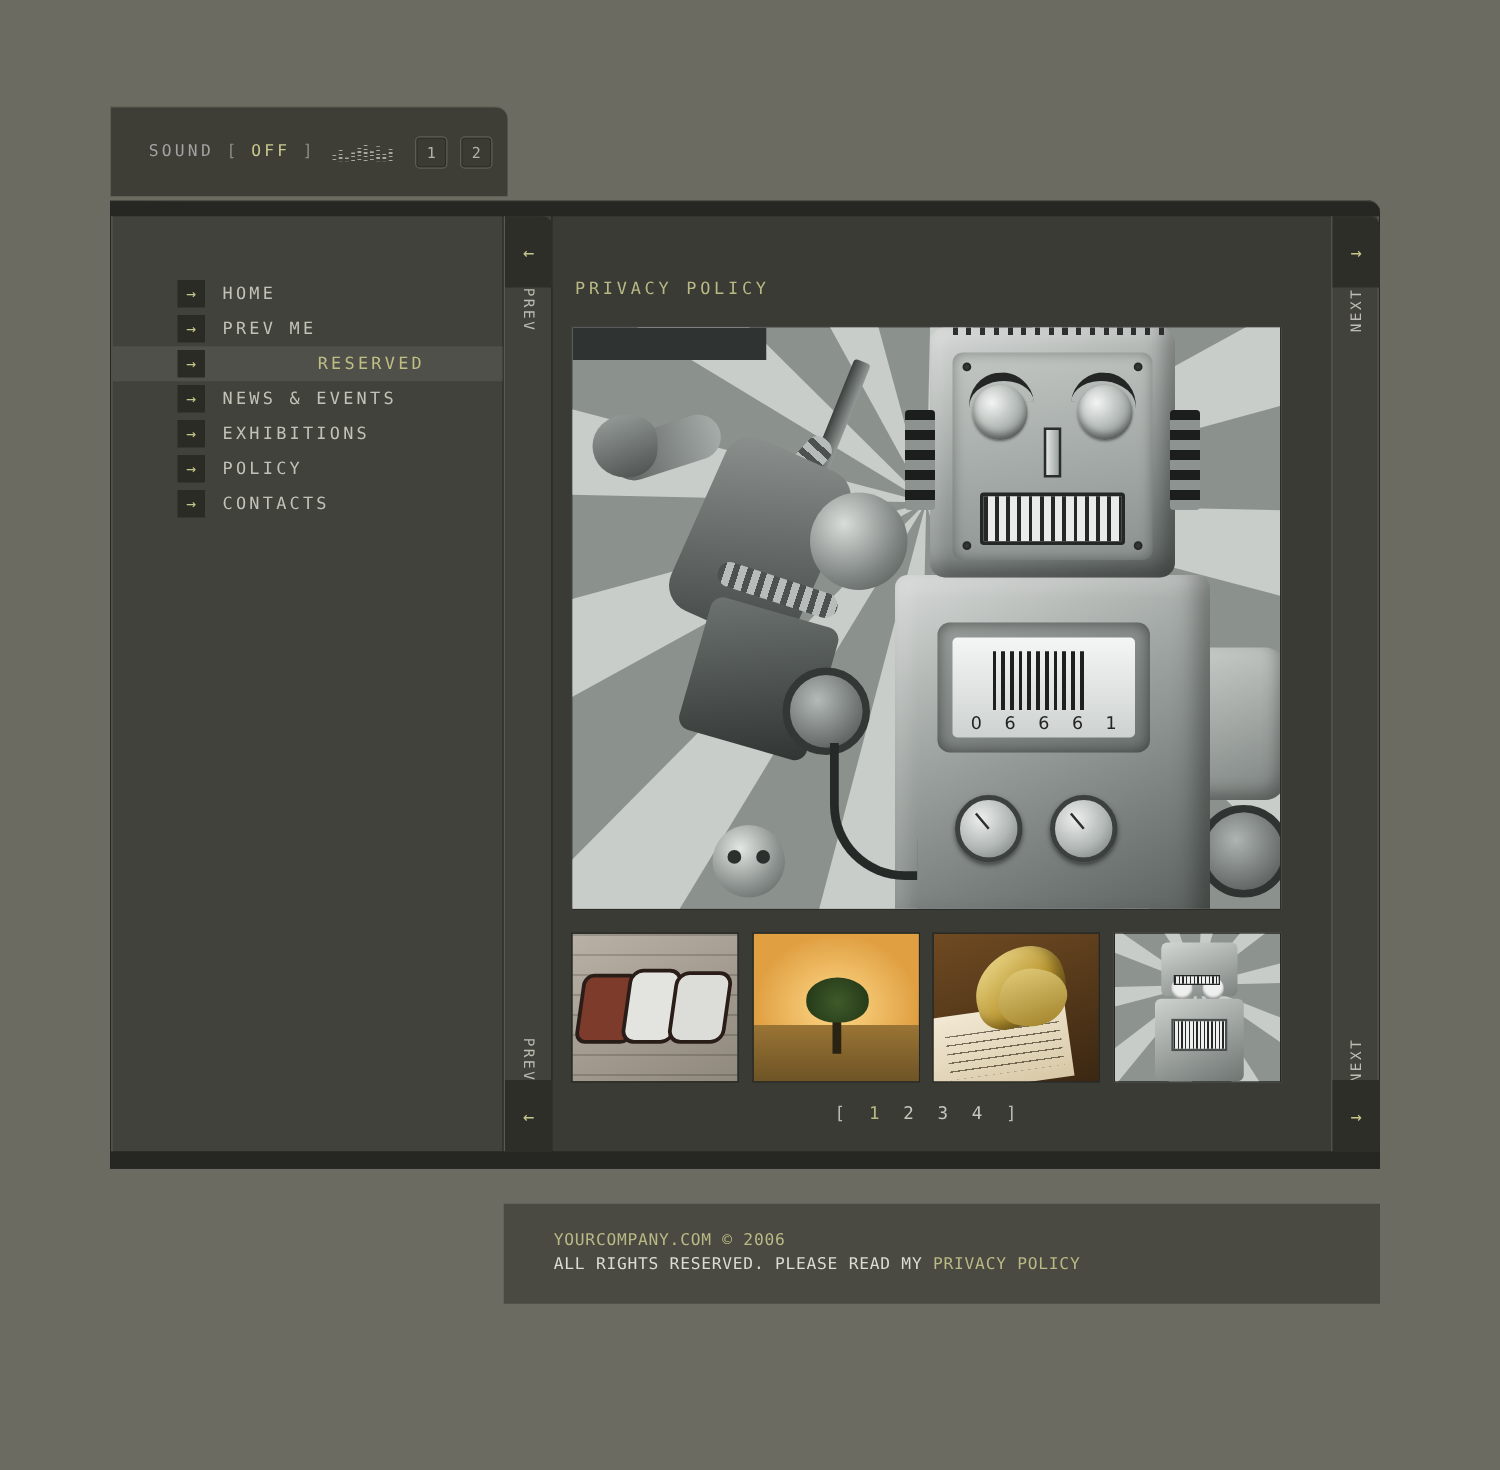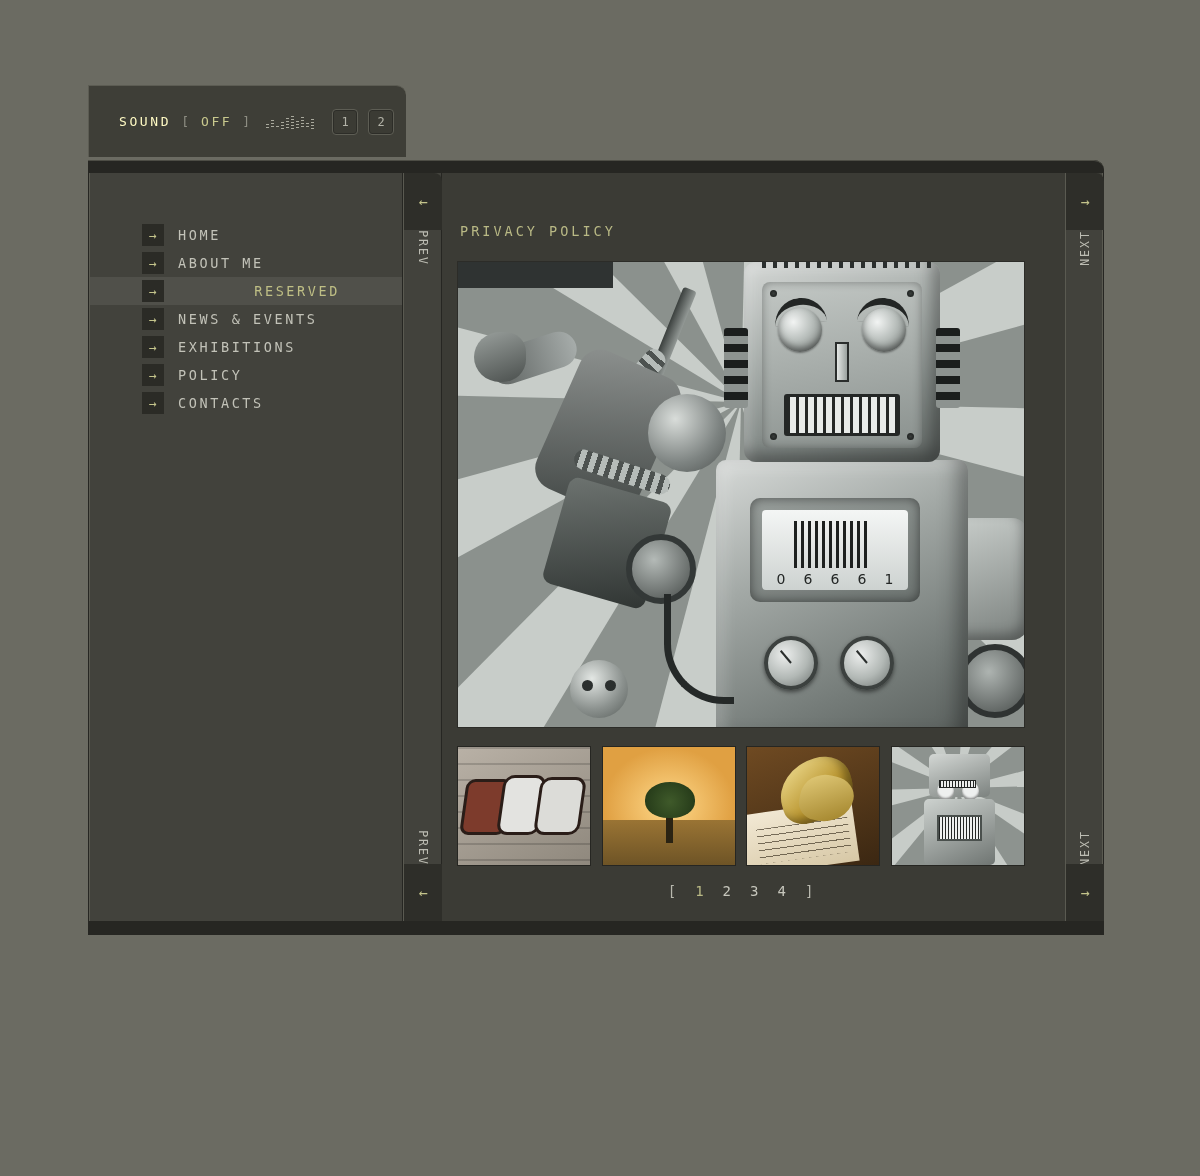--- a/index.html
+++ b/index.html
@@ -27,21 +27,21 @@
     background: #3e3e37;
     border-top: 1px solid #5c5c53;
     border-left: 1px solid #5c5c53;
     border-radius: 0 10px 0 0;
     display: flex;
     align-items: center;
     padding-left: 30px;
     gap: 10px;
   }
   .snd-label {
-    color: #fef9c3;
+    color: #a3a3a3;
     font-size: 13px;
     letter-spacing: 2.6px;
   }
   .snd-bracket { color: #8d8d82; font-size: 13px; letter-spacing: 2px; }
   .snd-state {
     color: #c9c98e;
     font-size: 13px;
     letter-spacing: 2.6px;
   }
   .eq {
@@ -636,21 +636,21 @@
     <div id="winstrip"></div>
 
     <div id="sidebar">
       <nav id="nav">
           <div class="navrow">
             <span class="navarrow">→</span>
             <span class="navtext">HOME</span>
           </div>
           <div class="navrow">
             <span class="navarrow">→</span>
-            <span class="navtext">ABOUT ME</span>
+            <span class="navtext">PREV ME</span>
           </div>
           <div class="navrow active">
             <span class="navarrow">→</span>
             <span class="navtext">RESERVED</span>
           </div>
           <div class="navrow">
             <span class="navarrow">→</span>
             <span class="navtext">NEWS &amp; EVENTS</span>
           </div>
           <div class="navrow">
@@ -800,15 +800,23 @@
     <div class="rail" id="rail-next">
       <div class="rail-btn top">→</div>
       <div class="rail-word t">NEXT</div>
       <div class="rail-word b">NEXT</div>
       <div class="rail-btn bot">→</div>
     </div>
 
     <div id="winbottom"></div>
   </div>
 
+  <div id="footer">
+    <div id="ftext">
+      <div class="f-olive">YOURCOMPANY.COM © 2006</div>
+      <div>
+        <span class="f-gray">ALL RIGHTS RESERVED. PLEASE READ MY </span><span class="f-olive">PRIVACY POLICY</span>
+      </div>
+    </div>
+  </div>
 
 
 </div>
 
 </body></html>

